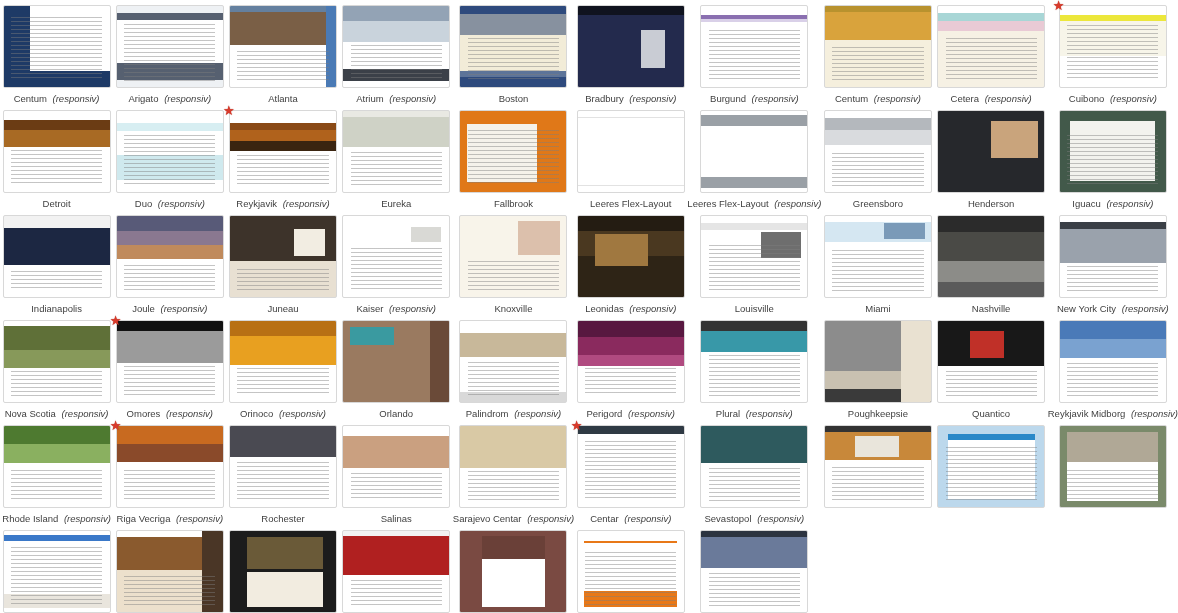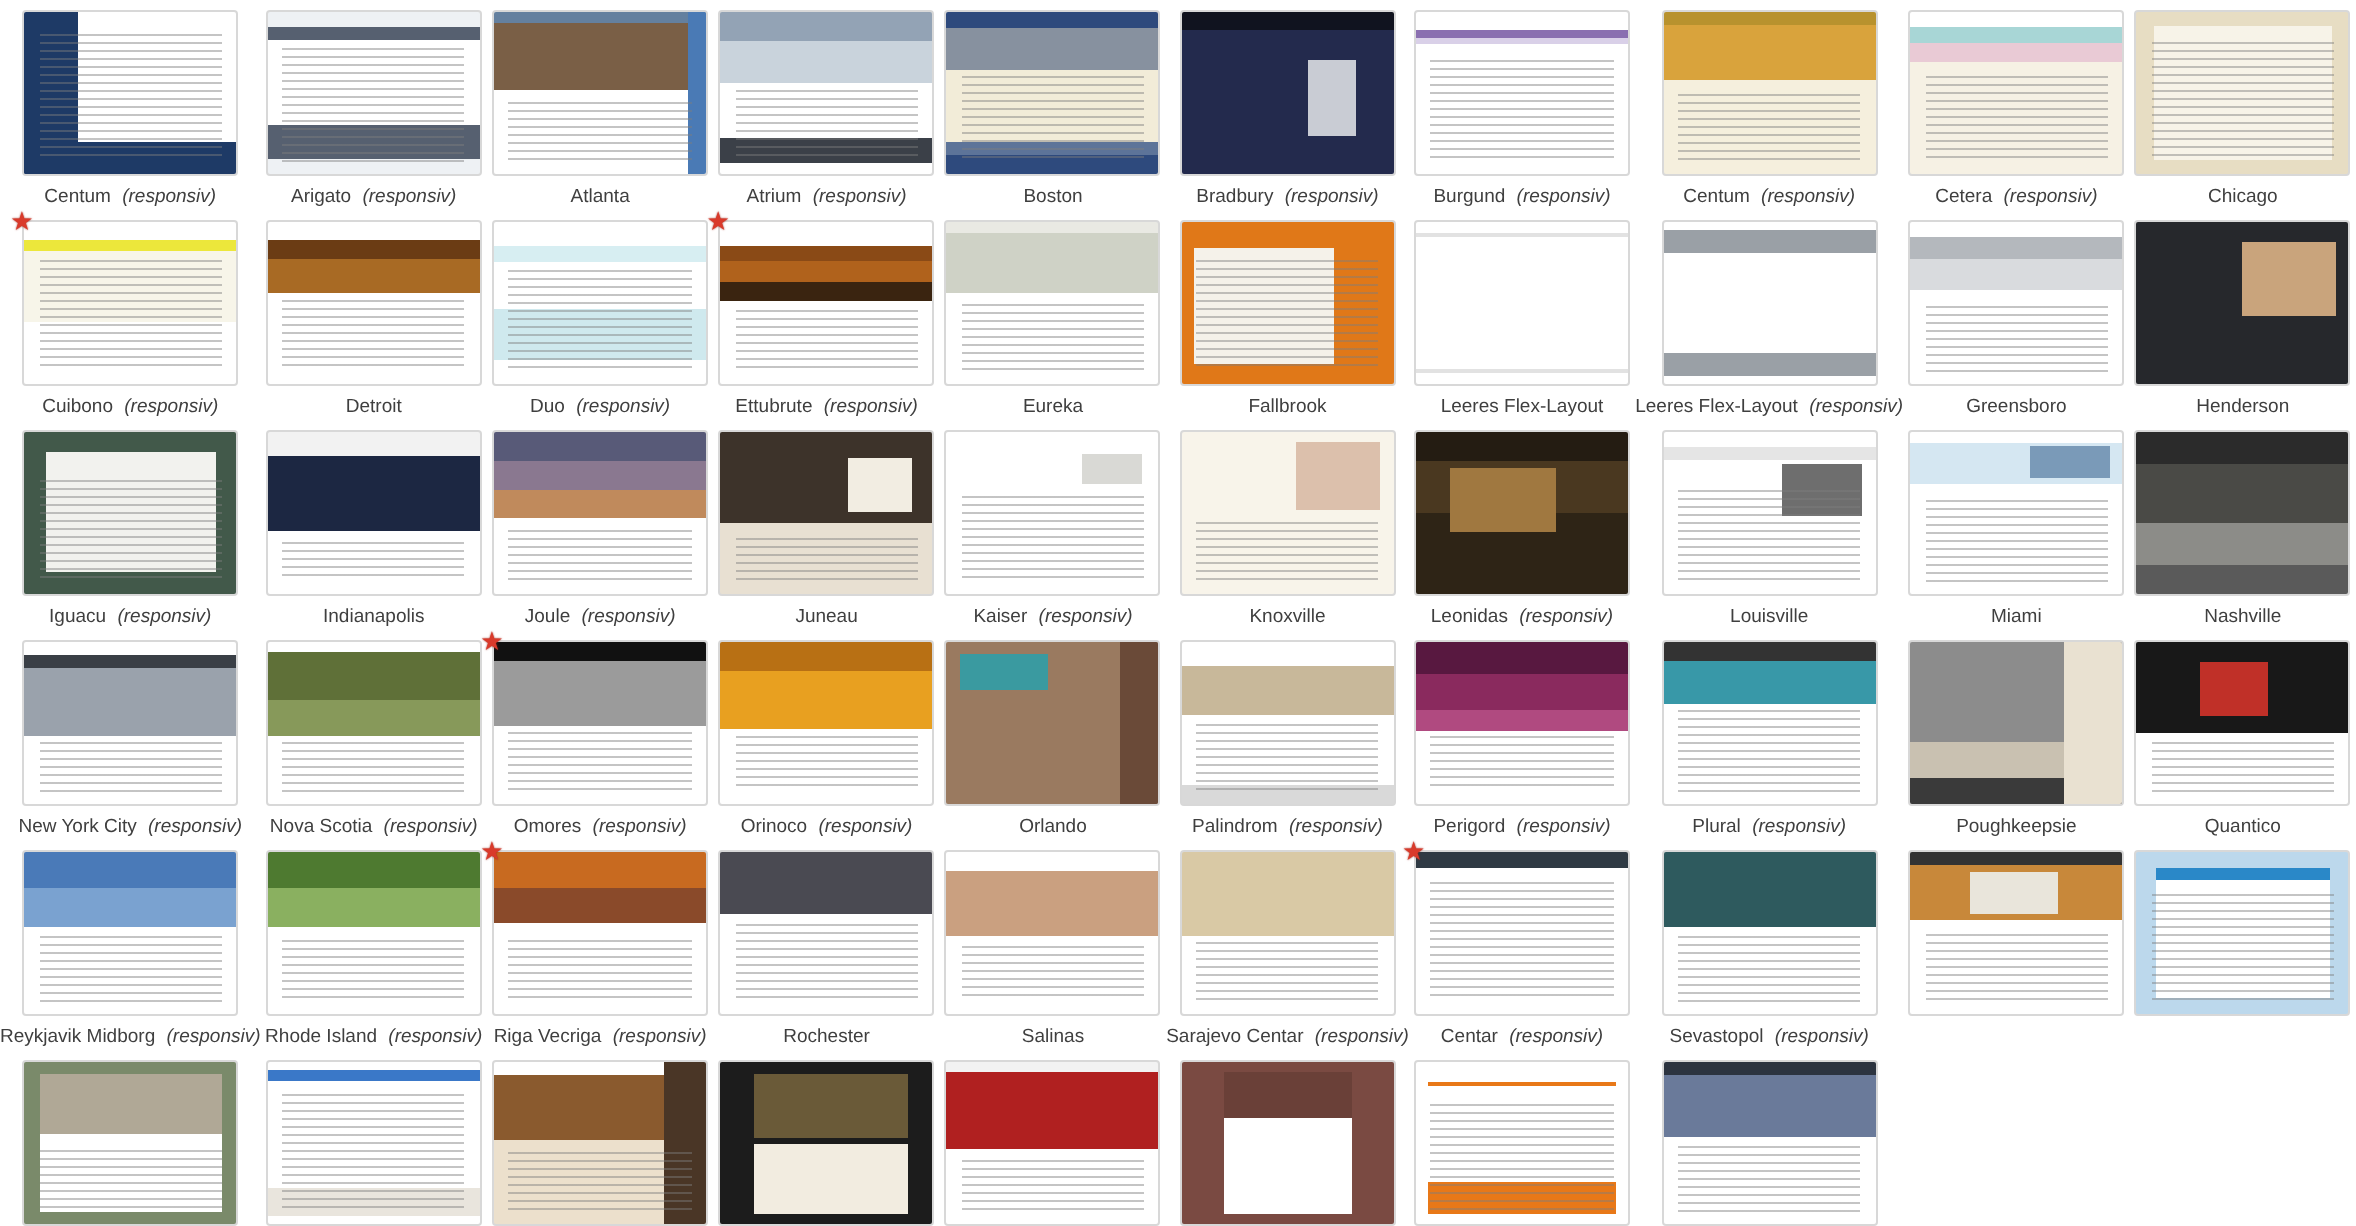--- a/index.html
+++ b/index.html
@@ -154,33 +154,20 @@
           <div class="layer lines" style="top: 40%; height: 52%;"></div>
         </div>
 
     </div>
     <figcaption class="caption">
       <span>Cetera</span>
       <span class="resp">(responsiv)</span>
     </figcaption>
   </figure>
 
-  <figure class="cell" style="margin:0">
-    <div class="thumbwrap">
-      <div class="thumb" style="background: linear-gradient(rgb(231, 221, 195) 0%, rgb(231, 221, 195) 100%);">
-          <div class="layer inset" style="background: rgb(247, 243, 232); top: 9%; left: 8%; width: 84%; height: 82%;"></div>
-          <div class="layer lines" style="top: 18%; height: 74%;"></div>
-        </div>
-
-    </div>
-    <figcaption class="caption">
-      <span>Chicago</span>
-      
-    </figcaption>
-  </figure>
 
   <figure class="cell" style="margin:0">
     <div class="thumbwrap">
       <div class="thumb" style="background: linear-gradient(rgb(255, 255, 255) 0%, rgb(255, 255, 255) 11%, rgb(236, 231, 59) 11%, rgb(236, 231, 59) 18%, rgb(247, 245, 233) 18%, rgb(247, 245, 233) 62%, rgb(255, 255, 255) 62%, rgb(255, 255, 255) 100%);">
           <div class="layer lines" style="top: 24%; height: 68%;"></div>
         </div>
       <span class="star" style="display: block;">★</span>
     </div>
     <figcaption class="caption">
       <span>Cuibono</span>
@@ -215,21 +202,21 @@
   </figure>
 
   <figure class="cell" style="margin:0">
     <div class="thumbwrap">
       <div class="thumb" style="background: linear-gradient(rgb(255, 255, 255) 0%, rgb(255, 255, 255) 15%, rgb(138, 74, 22) 15%, rgb(138, 74, 22) 24%, rgb(176, 98, 28) 24%, rgb(176, 98, 28) 37%, rgb(58, 36, 16) 37%, rgb(58, 36, 16) 49%, rgb(255, 255, 255) 49%, rgb(255, 255, 255) 100%);">
           <div class="layer lines" style="top: 54%; height: 38%;"></div>
         </div>
       <span class="star" style="display: block;">★</span>
     </div>
     <figcaption class="caption">
-      <span>Ettubrute</span>
+      <span>Reykjavik</span>
       <span class="resp">(responsiv)</span>
     </figcaption>
   </figure>
 
   <figure class="cell" style="margin:0">
     <div class="thumbwrap">
       <div class="thumb" style="background: linear-gradient(rgb(233, 233, 227) 0%, rgb(233, 233, 227) 7%, rgb(207, 210, 198) 7%, rgb(207, 210, 198) 44%, rgb(255, 255, 255) 44%, rgb(255, 255, 255) 100%);">
           <div class="layer lines" style="top: 50%; height: 42%;"></div>
         </div>
 

